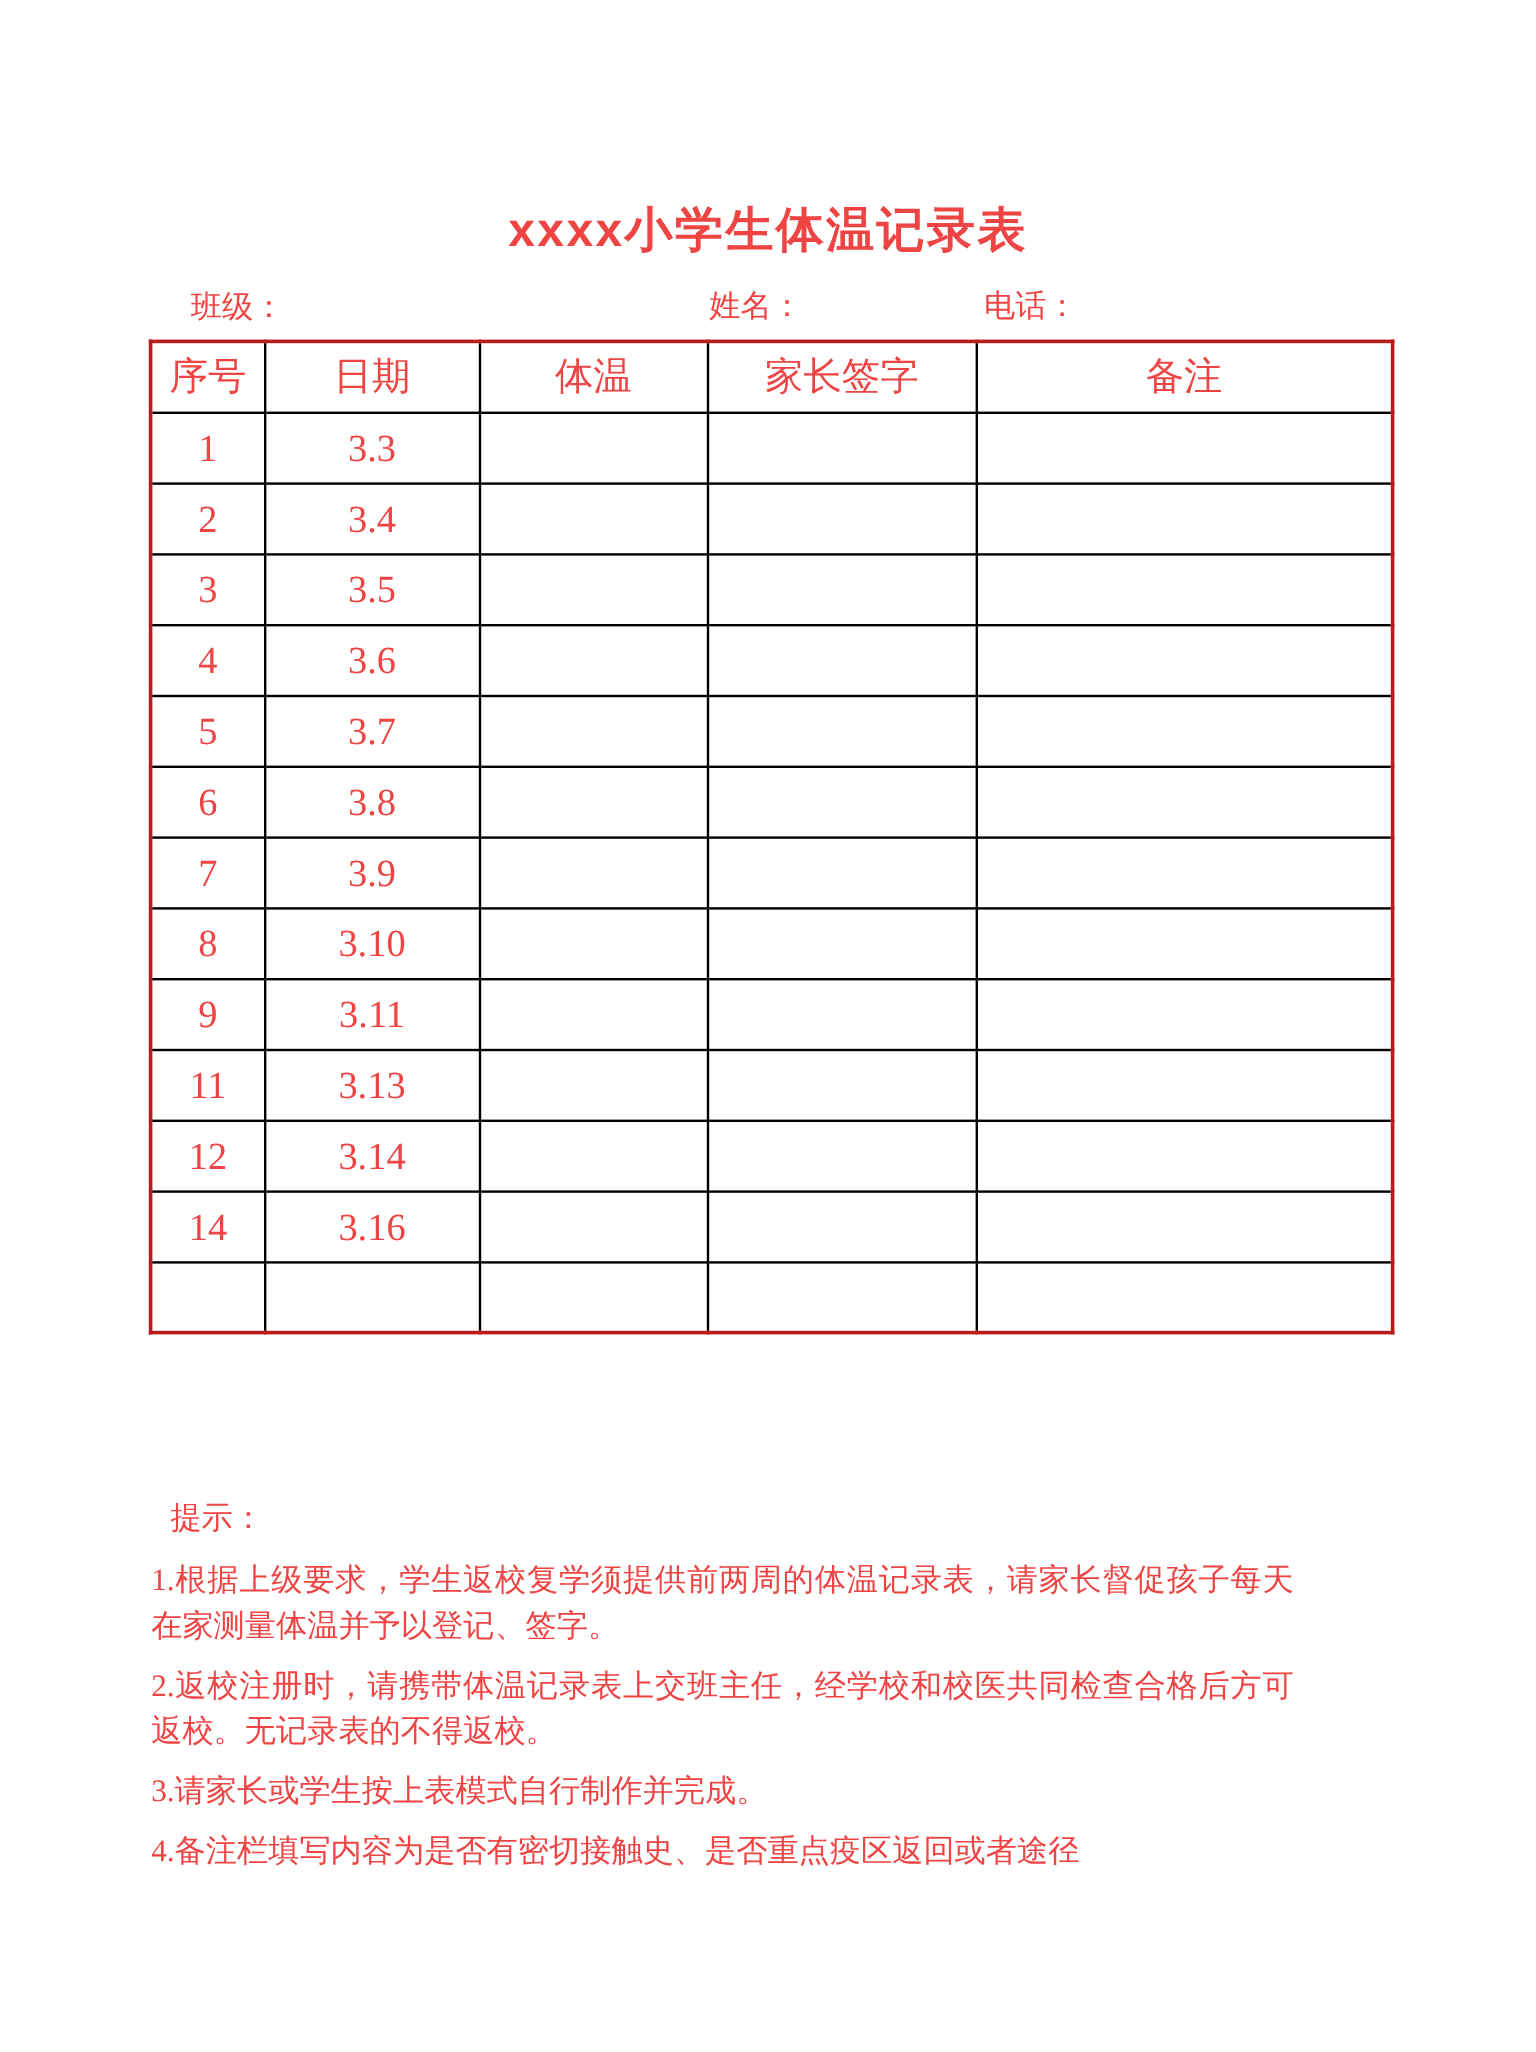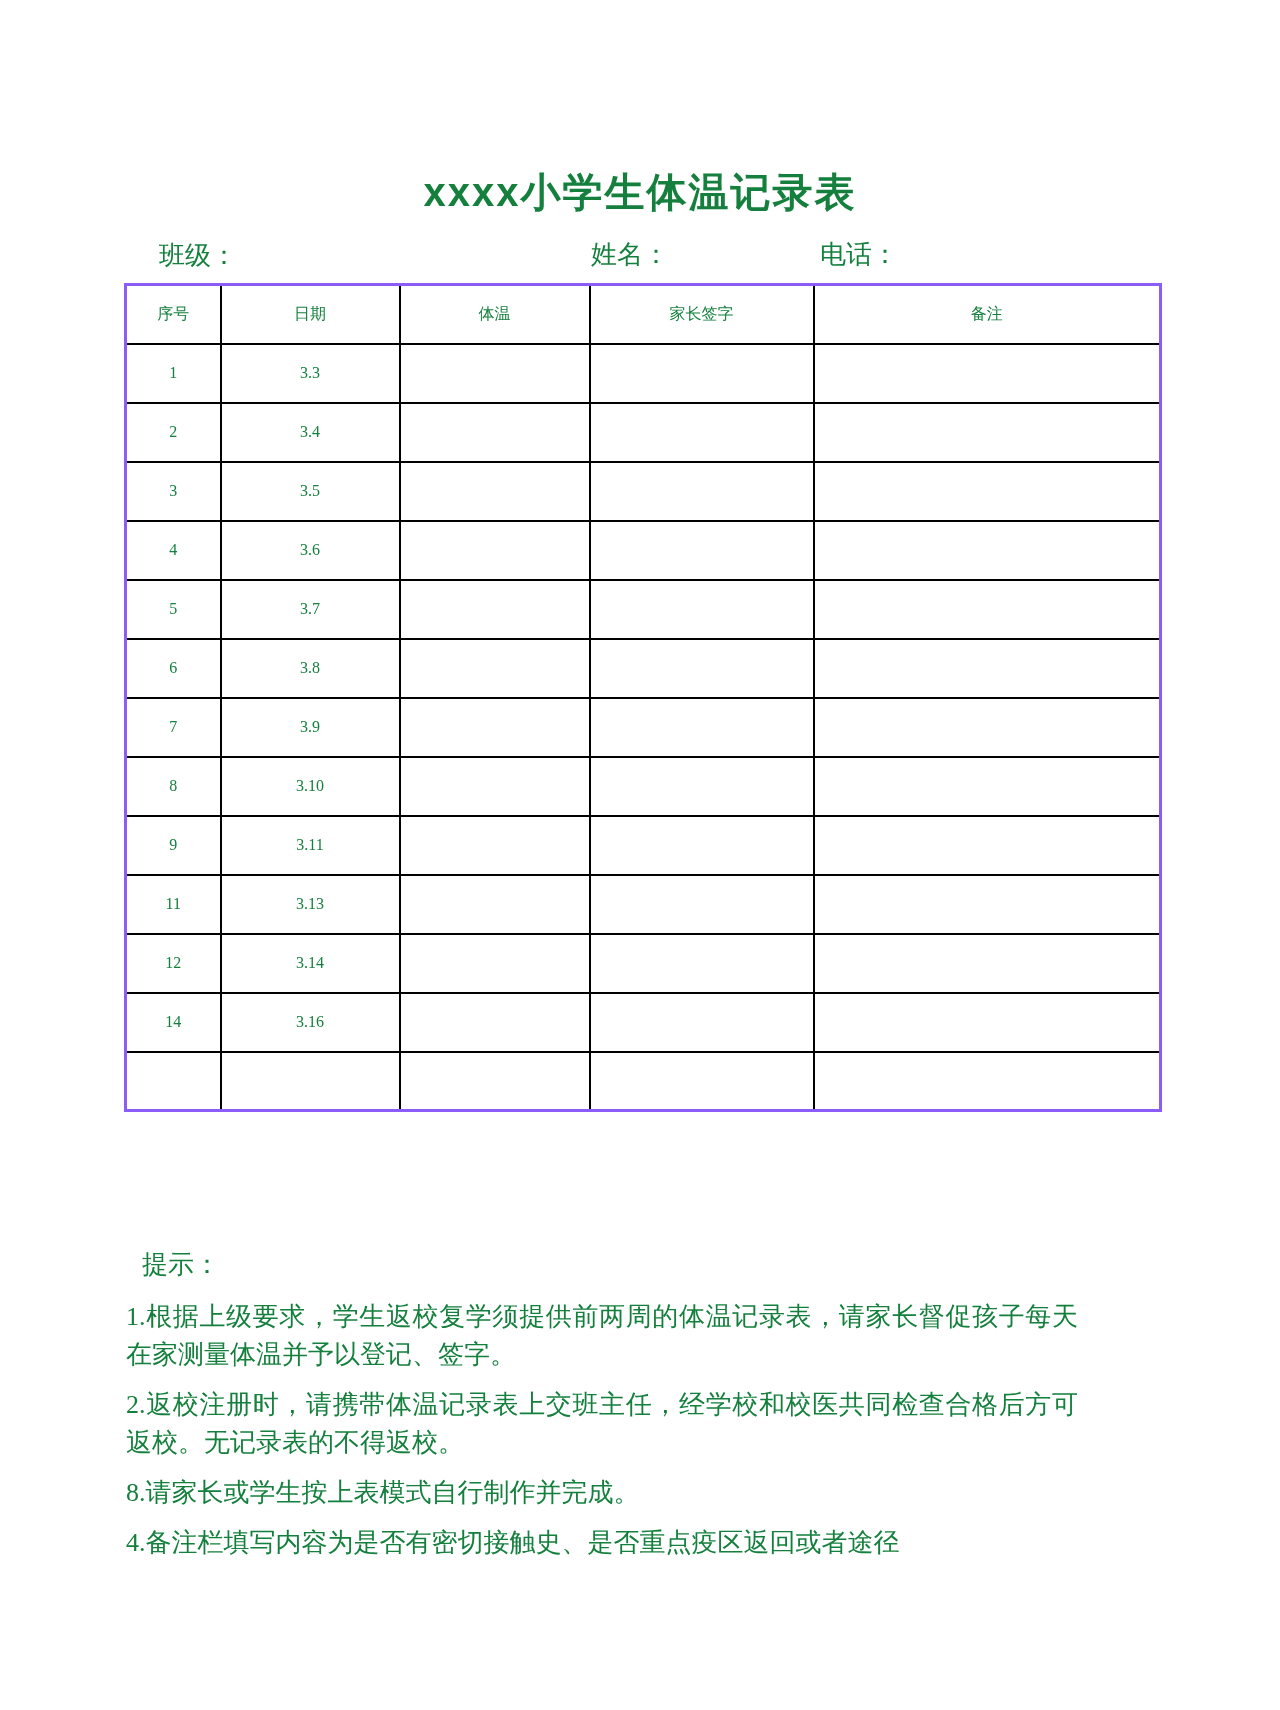--- a/index.html
+++ b/index.html
@@ -1,21 +1,21 @@
 <!DOCTYPE html>
 <html><head>
 <meta charset="utf-8">
 <style>
   html, body { margin: 0; padding: 0; background: #ffffff; }
   .page {
     position: relative;
     width: 1280px;
     height: 1710px;
     background: #ffffff;
-    color: #15803d;
+    color: #ef4444;
     font-family: "Liberation Serif", "DejaVu Serif", serif;
     overflow: hidden;
   }
   .doc-title {
     position: absolute;
     top: 168px;
     left: 0;
     width: 100%;
     text-align: center;
     font-family: "Liberation Sans", "DejaVu Sans", sans-serif;
@@ -35,22 +35,22 @@
   .field-name  { left: 591px; font-family: Liberation Mono, monospace; }
   .field-phone { left: 820px; font-family: Liberation Mono, monospace; }
 
   table.temp-table {
     position: absolute;
     left: 124px;
     top: 283px;
     width: 1035px;
     border-collapse: collapse;
     table-layout: fixed;
-    border: 3px solid #8b5cf6;
-    font-size: 16px;
+    border: 3px solid #b91c1c;
+    font-size: 32px;
   }
   .temp-table th, .temp-table td {
     border: 2px solid #000;
     text-align: center;
     vertical-align: middle;
     font-weight: normal;
     padding: 0;
     overflow: hidden;
   }
   .temp-table tr { height: 59px; }
@@ -203,19 +203,19 @@
   </tbody>
   </table>
 
   <div class="notes">
     <div class="notes-heading">提示：</div>
     <div id="notes-list">
     <p>1.根据上级要求，学生返校复学须提供前两周的体温记录表，请家长督促孩子每天在家测量体温并予以登记、签字。</p>
 
     <p>2.返校注册时，请携带体温记录表上交班主任，经学校和校医共同检查合格后方可返校。无记录表的不得返校。</p>
 
-    <p>8.请家长或学生按上表模式自行制作并完成。</p>
+    <p>3.请家长或学生按上表模式自行制作并完成。</p>
 
     <p>4.备注栏填写内容为是否有密切接触史、是否重点疫区返回或者途径</p>
   </div>
   </div>
 
 </div>
 
 </body></html>

